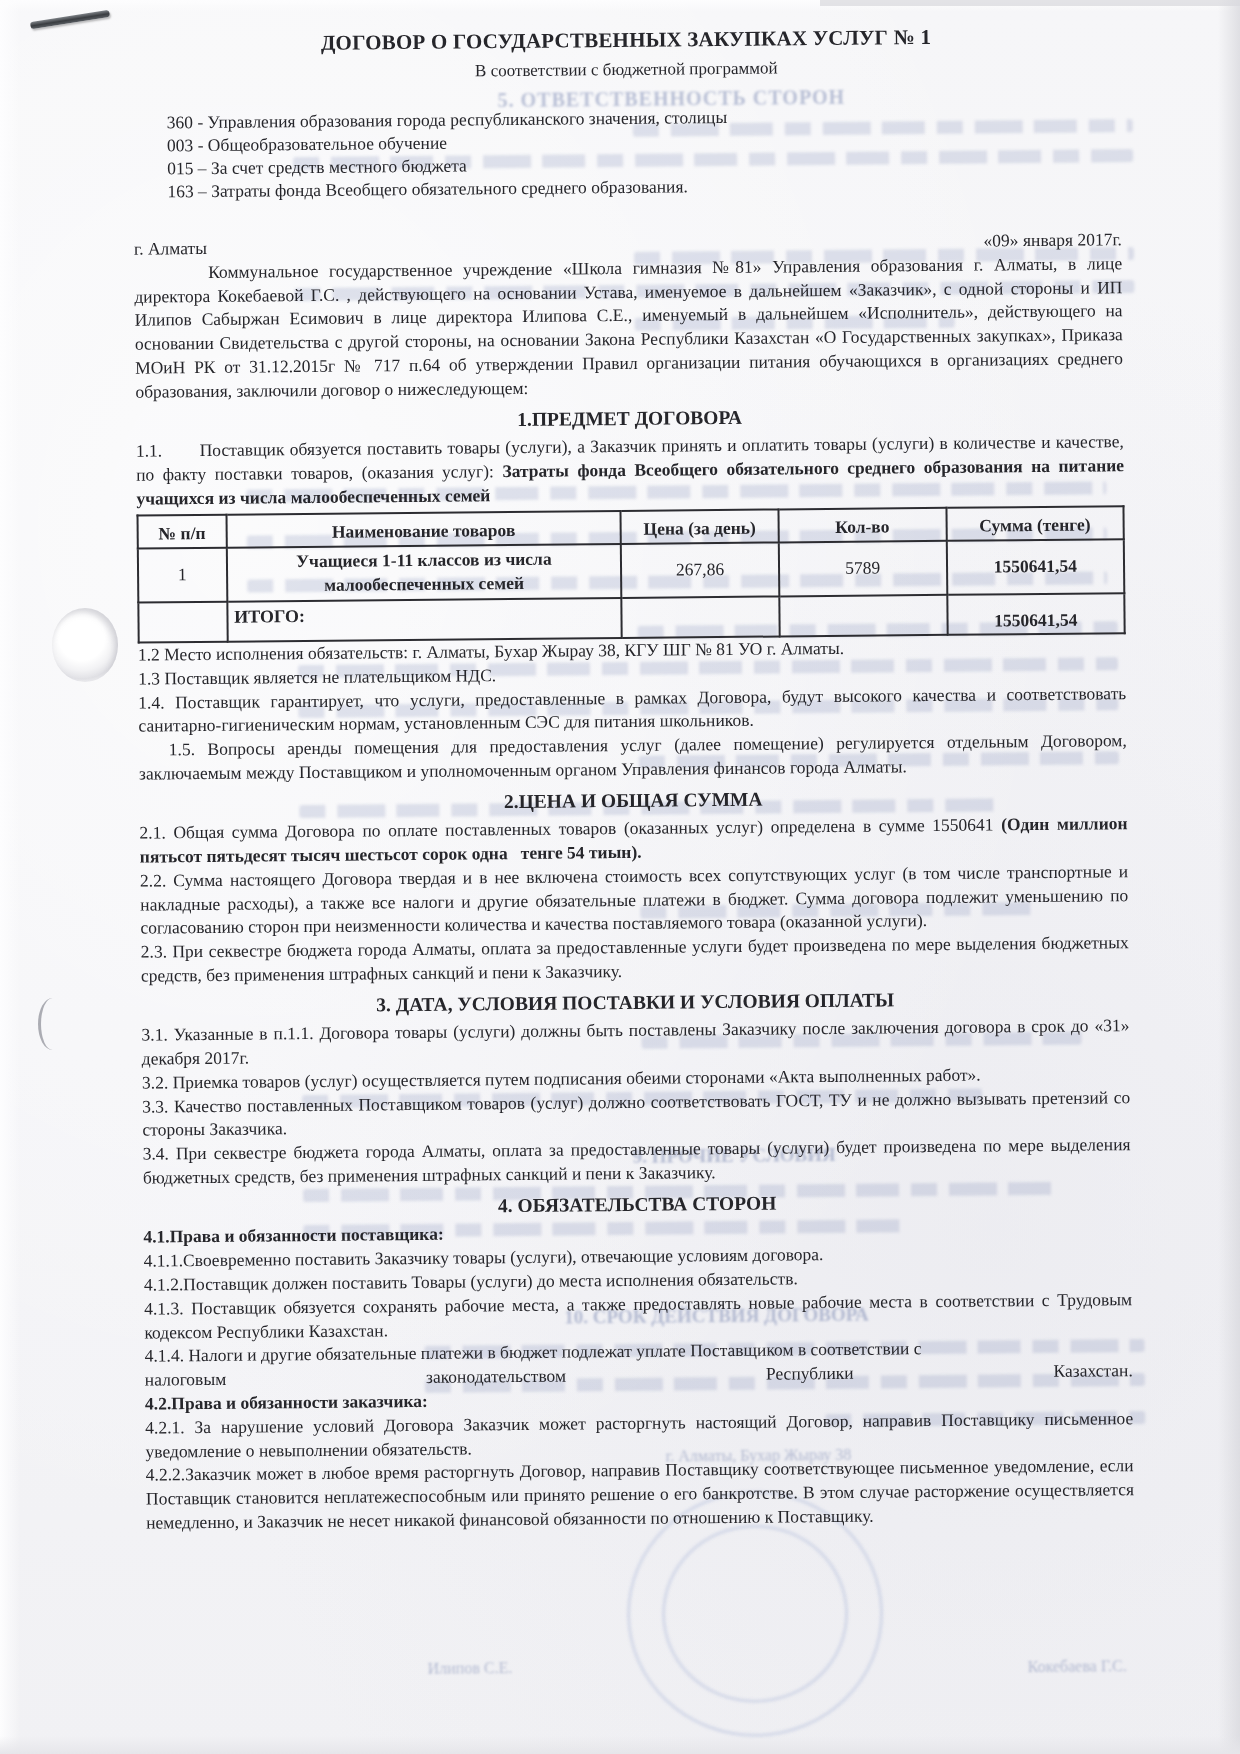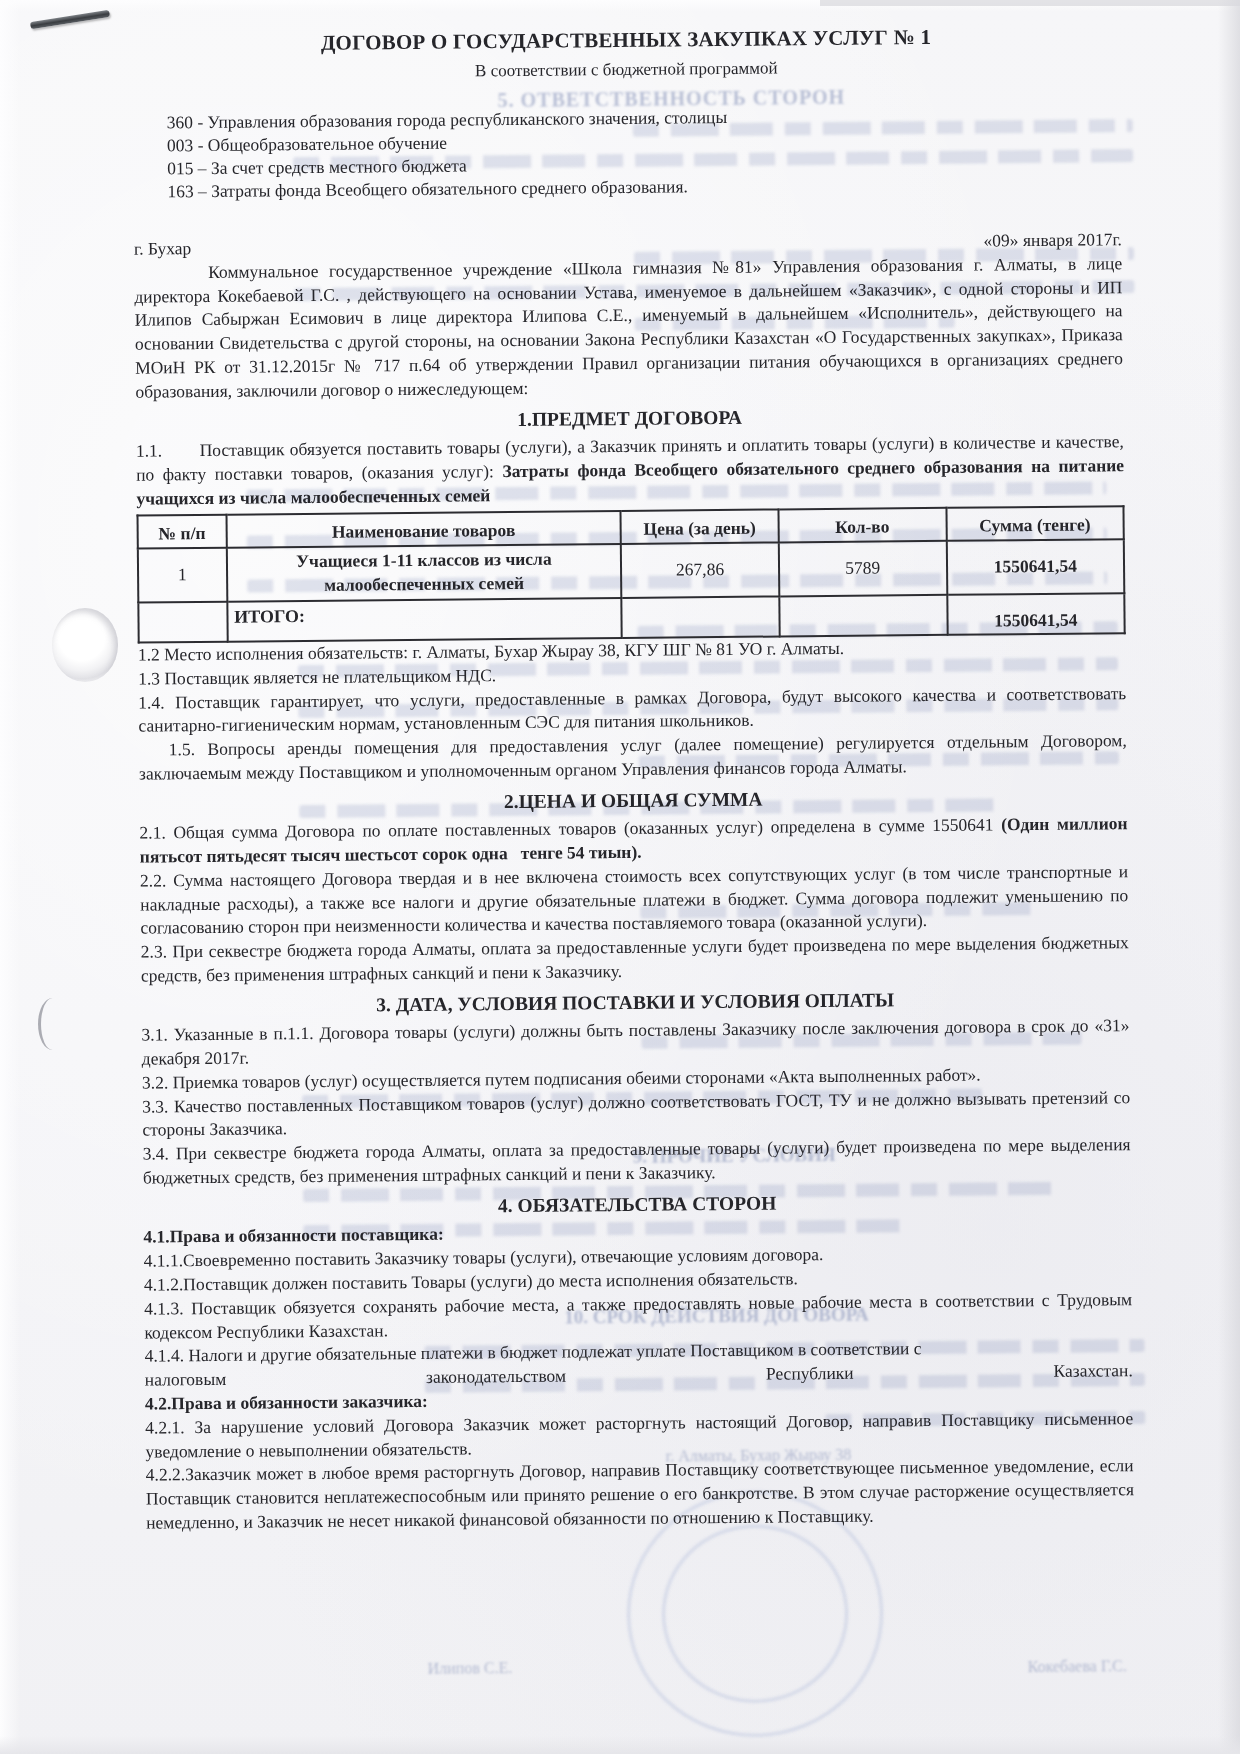--- a/index.html
+++ b/index.html
@@ -117,21 +117,21 @@
     <div class="doc-subtitle">В соответствии с бюджетной программой</div>
 
     <div class="codes">
       <div>360 - Управления образования города республиканского значения, столицы</div>
       <div>003 - Общеобразовательное обучение</div>
       <div>015 – За счет средств местного бюджета</div>
       <div>163 – Затраты фонда Всеобщего обязательного среднего образования.</div>
     </div>
 
     <div class="city-row">
-      <span>г. Бухар</span>
+      <span>г. Алматы</span>
       <span class="date">«09» января 2017г.</span>
     </div>
 
     <p class="just preamble">Коммунальное государственное учреждение «Школа гимназия №81» Управления образования г. Алматы, в лице директора Кокебаевой Г.С. , действующего на основании Устава, именуемое в дальнейшем «Заказчик», с одной стороны и ИП Илипов Сабыржан Есимович в лице директора Илипова С.Е., именуемый в дальнейшем «Исполнитель», действующего на основании Свидетельства с другой стороны, на основании Закона Республики Казахстан «О Государственных закупках», Приказа МОиН РК от 31.12.2015г № 717 п.64 об утверждении Правил организации питания обучающихся в организациях среднего образования, заключили договор о нижеследующем:</p>
 
     <h3 class="sec">1.ПРЕДМЕТ ДОГОВОРА</h3>
     <p class="just"><span>1.1.&nbsp;&nbsp;&nbsp;&nbsp;&nbsp;&nbsp;&nbsp;Поставщик обязуется поставить товары (услуги), а Заказчик принять и оплатить товары (услуги) в количестве и качестве, по факту поставки товаров, (оказания услуг): </span><span class="b">Затраты фонда Всеобщего обязательного среднего образования на питание учащихся из числа малообеспеченных семей</span></p>
 
     <table class="goods">
       <tbody>

